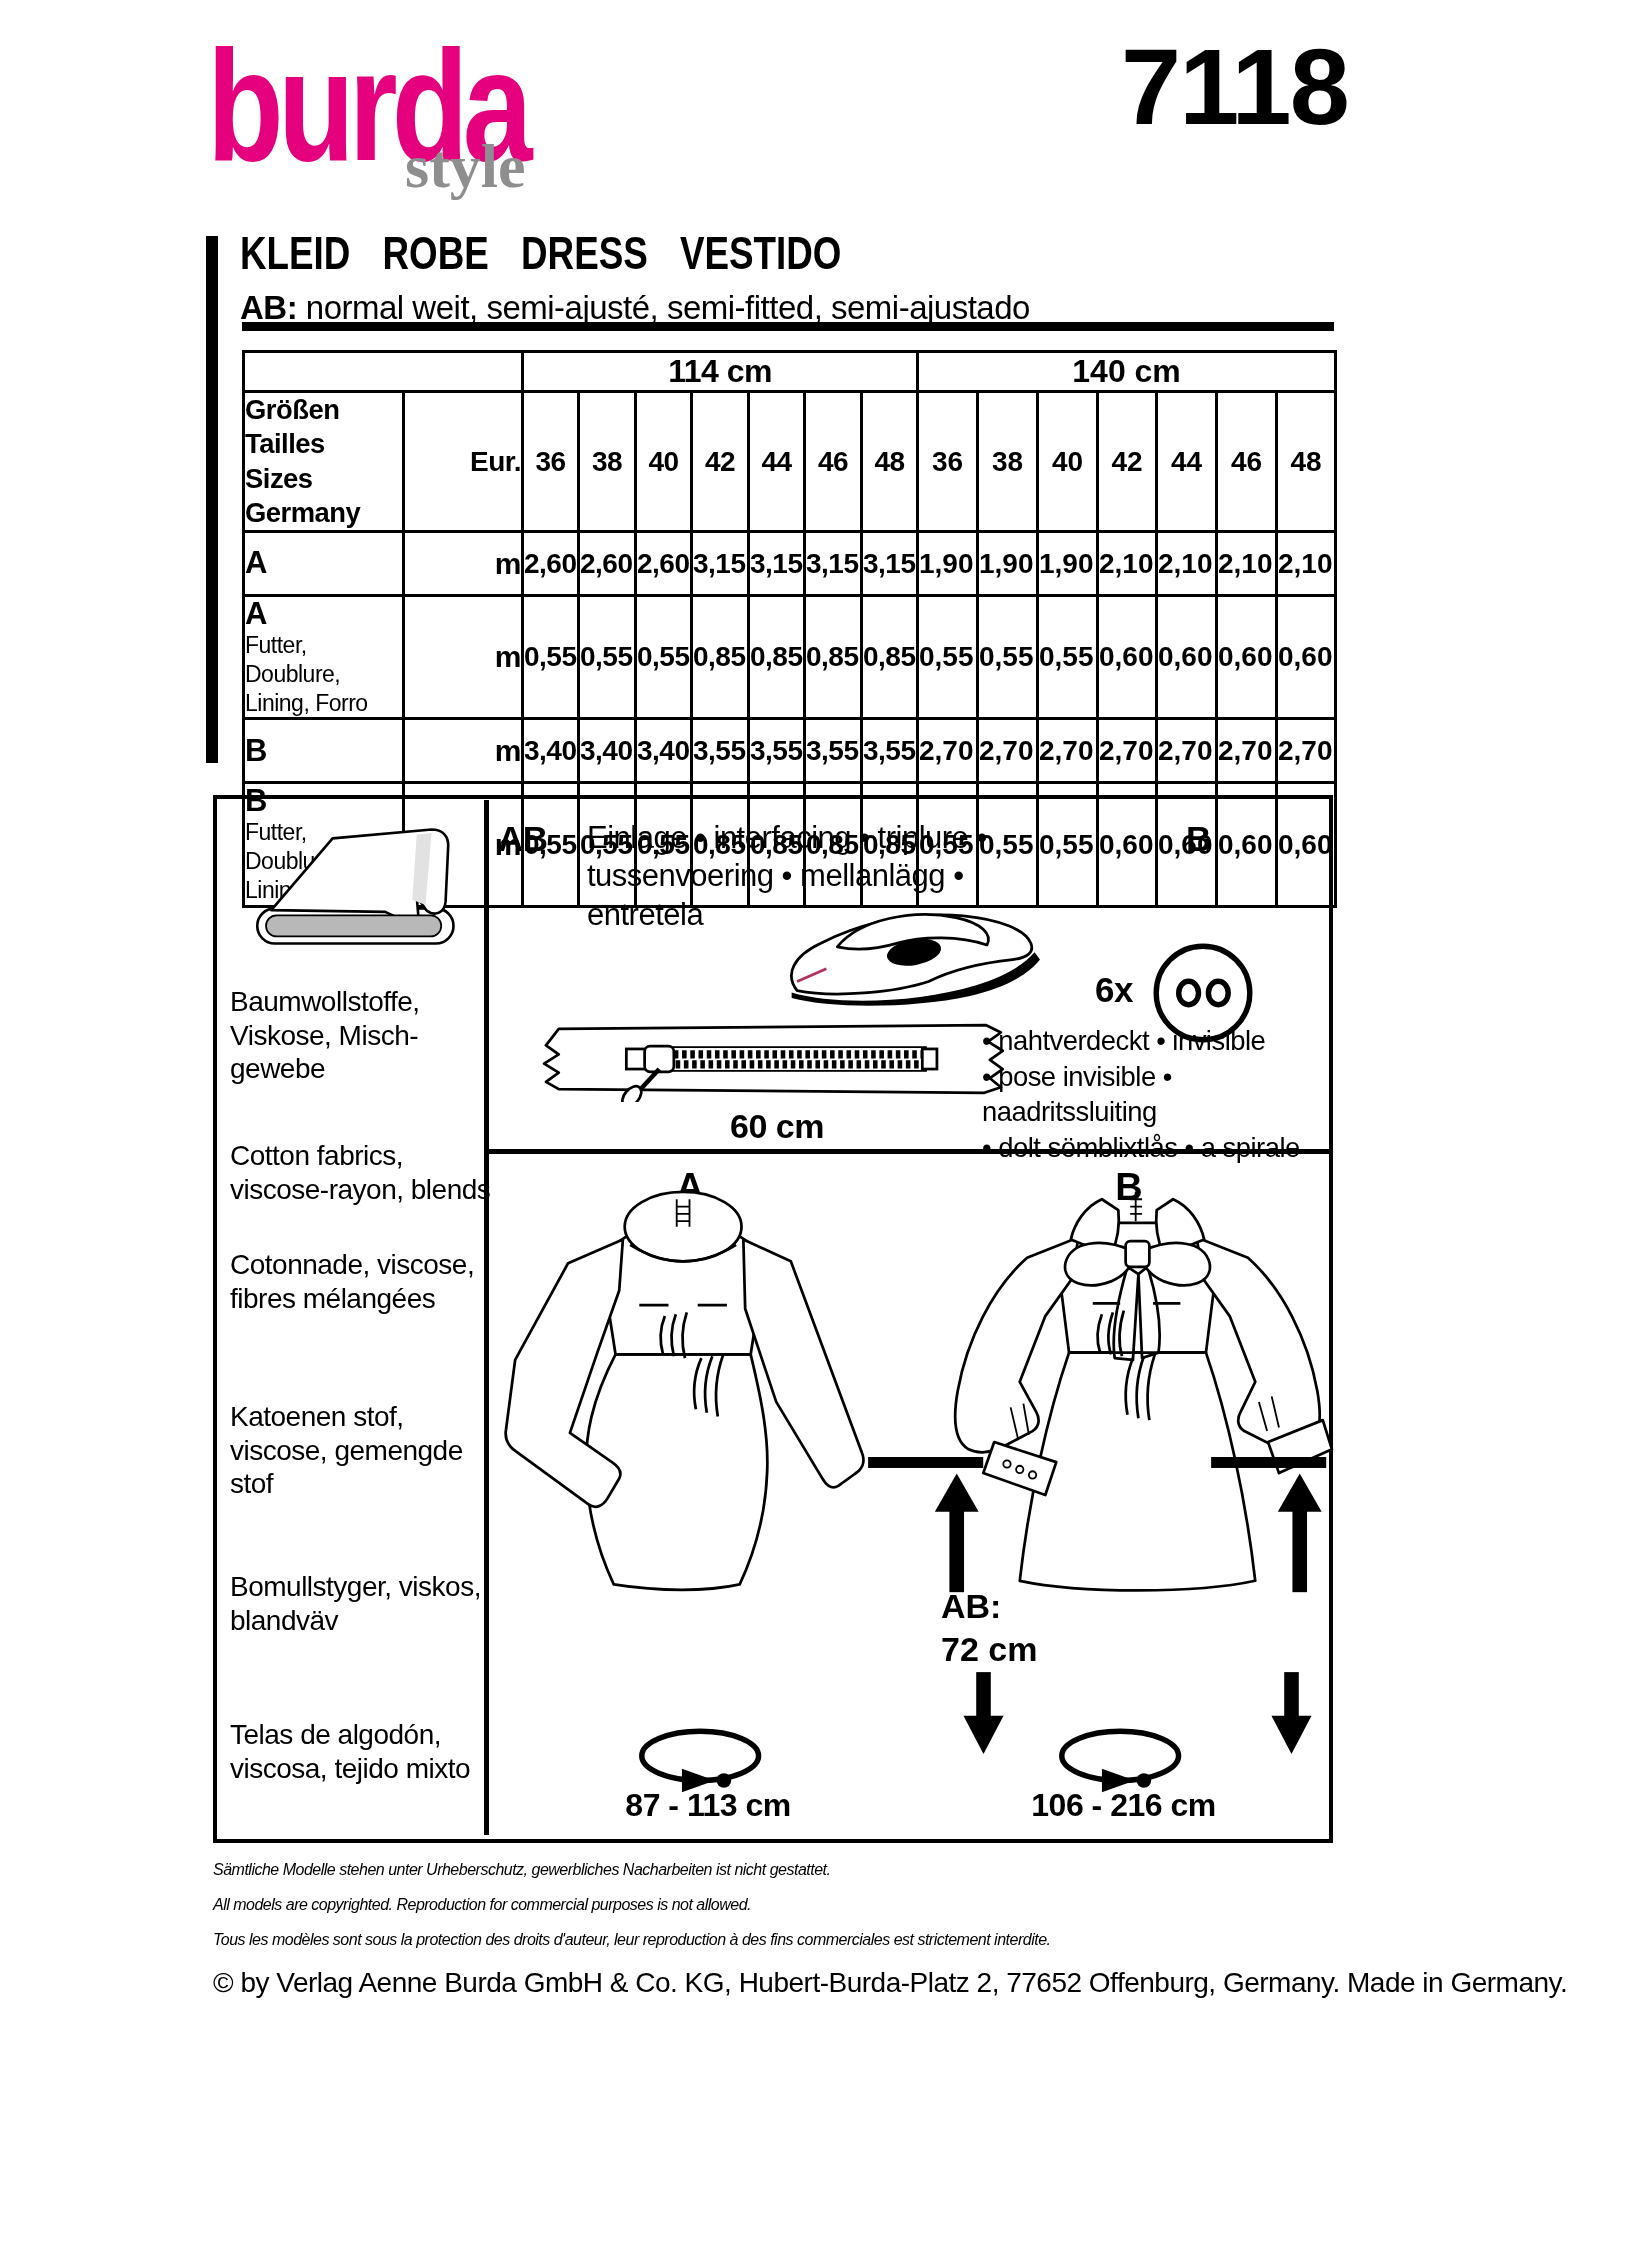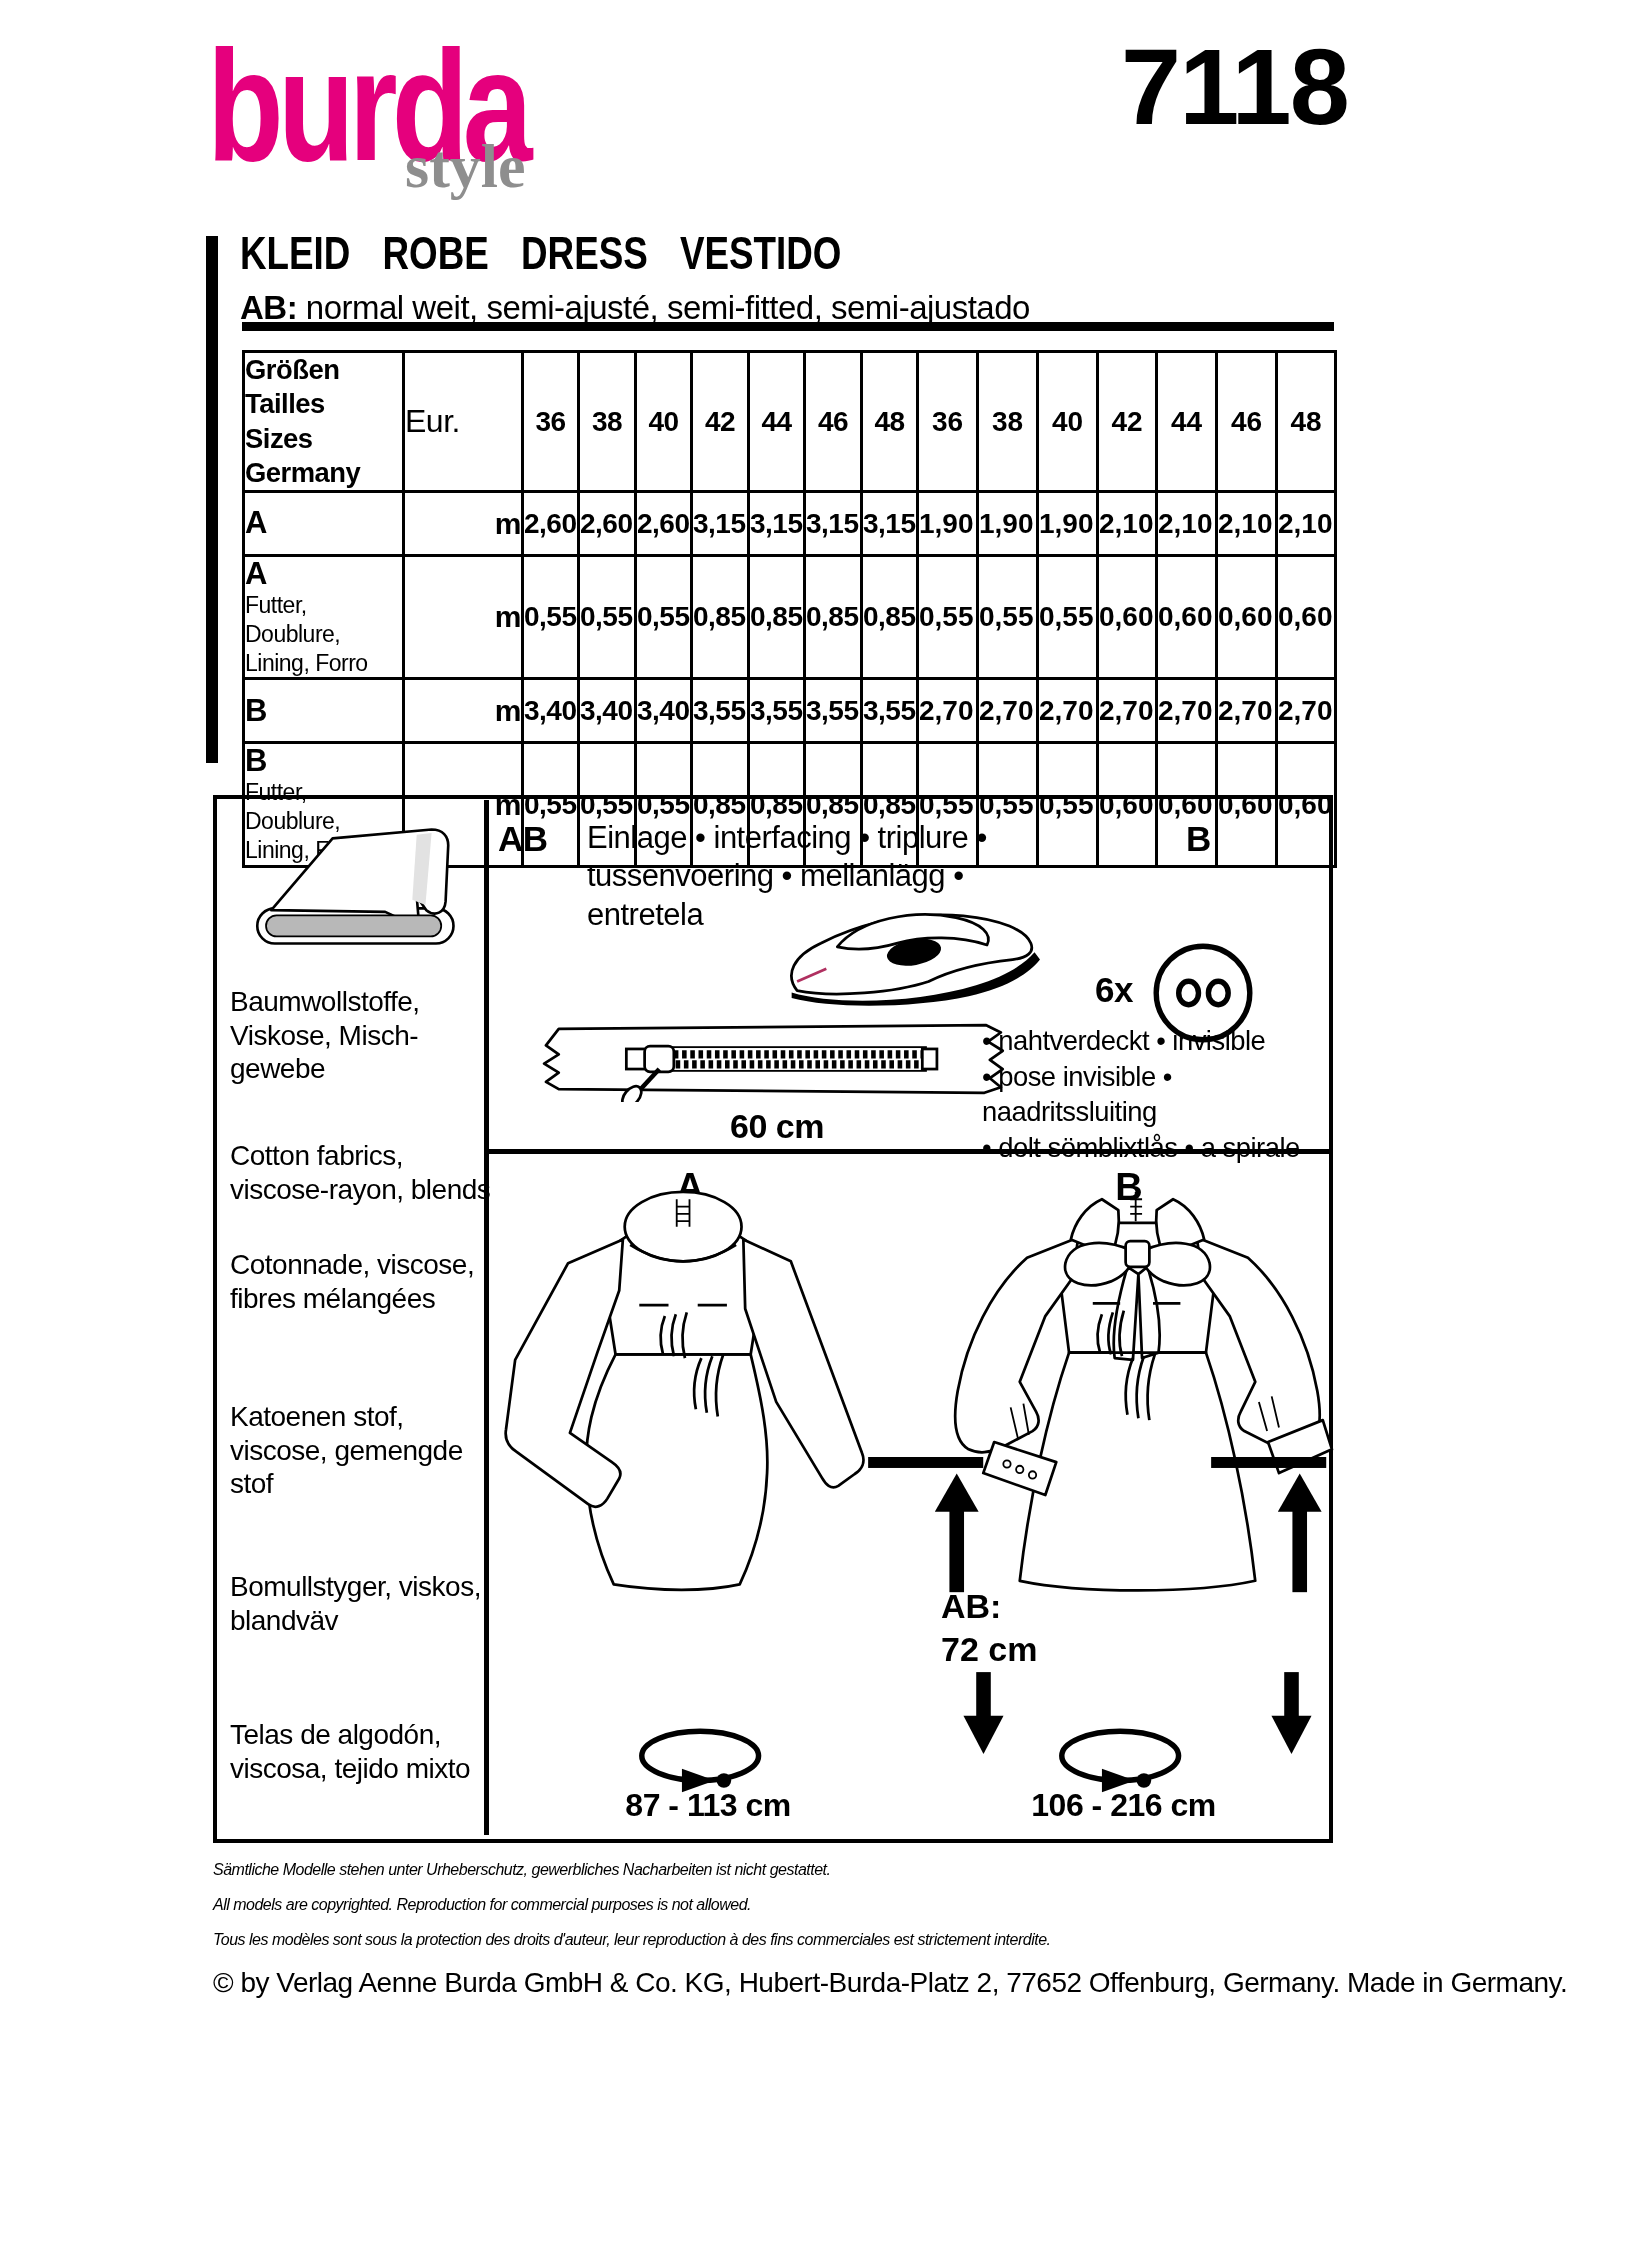--- a/index.html
+++ b/index.html
@@ -25,21 +25,21 @@
   .title-sub{font-size:33px;line-height:1;}
   .hrule{background:#000;}
 
   
   table.yardage{border-collapse:collapse;table-layout:fixed;width:1092px;}
   table.yardage td{border:3.7px solid #000;padding:0;vertical-align:middle;overflow:hidden;}
   td.grouphead{font-size:32px;font-weight:bold;text-align:center;}
   td.sizecell{font-size:28px;font-weight:bold;text-align:center;}
   td.valcell{font-size:28px;font-weight:bold;}
   td.corner{font-size:27.4px;font-weight:bold;padding-left:7.3px;word-spacing:14.6px;line-height:1.25;}
-  td.eur{font-size:32px;font-weight:normal;text-align:left;}
+  td.eur{font-size:28px;font-weight:bold;text-align:right;}
   td.unit{font-size:30px;font-weight:bold;text-align:right;padding-right:7.3px;}
   td.lbl{padding-left:9.1px;}
   .rowlabel{font-size:31px;font-weight:bold;line-height:1.1;}
   .rowsub{font-size:23px;line-height:1.25;}
 
   
   .midbox{border:4.6px solid #000;}
   .material-item{font-size:28px;line-height:1.2;}
   .big-letter{font-size:35px;font-weight:bold;line-height:1;}
   .interfacing{font-size:31px;line-height:1.24;}
@@ -88,20 +88,25 @@
         <col style="width:56px">
     <col style="width:60px">
         <col style="width:60px">
         <col style="width:60px">
         <col style="width:59px">
         <col style="width:60px">
         <col style="width:60px">
         <col style="width:59px">
   </colgroup>
   <tbody>
+        <tr style="height:40px">
+    <td colspan="2"></td>
+    <td colspan="7" class="grouphead cond">114 cm</td>
+    <td colspan="7" class="grouphead">140 cm</td>
+  </tr>
   <tr style="height:71px">
     <td class="corner cond pre">Größen Tailles
 Sizes Germany</td>
     <td class="eur cond">Eur.</td>
     <td class="sizecell cond">36</td>
     <td class="sizecell cond">38</td>
     <td class="sizecell cond">40</td>
     <td class="sizecell cond">42</td>
     <td class="sizecell cond">44</td>
     <td class="sizecell cond">46</td>

